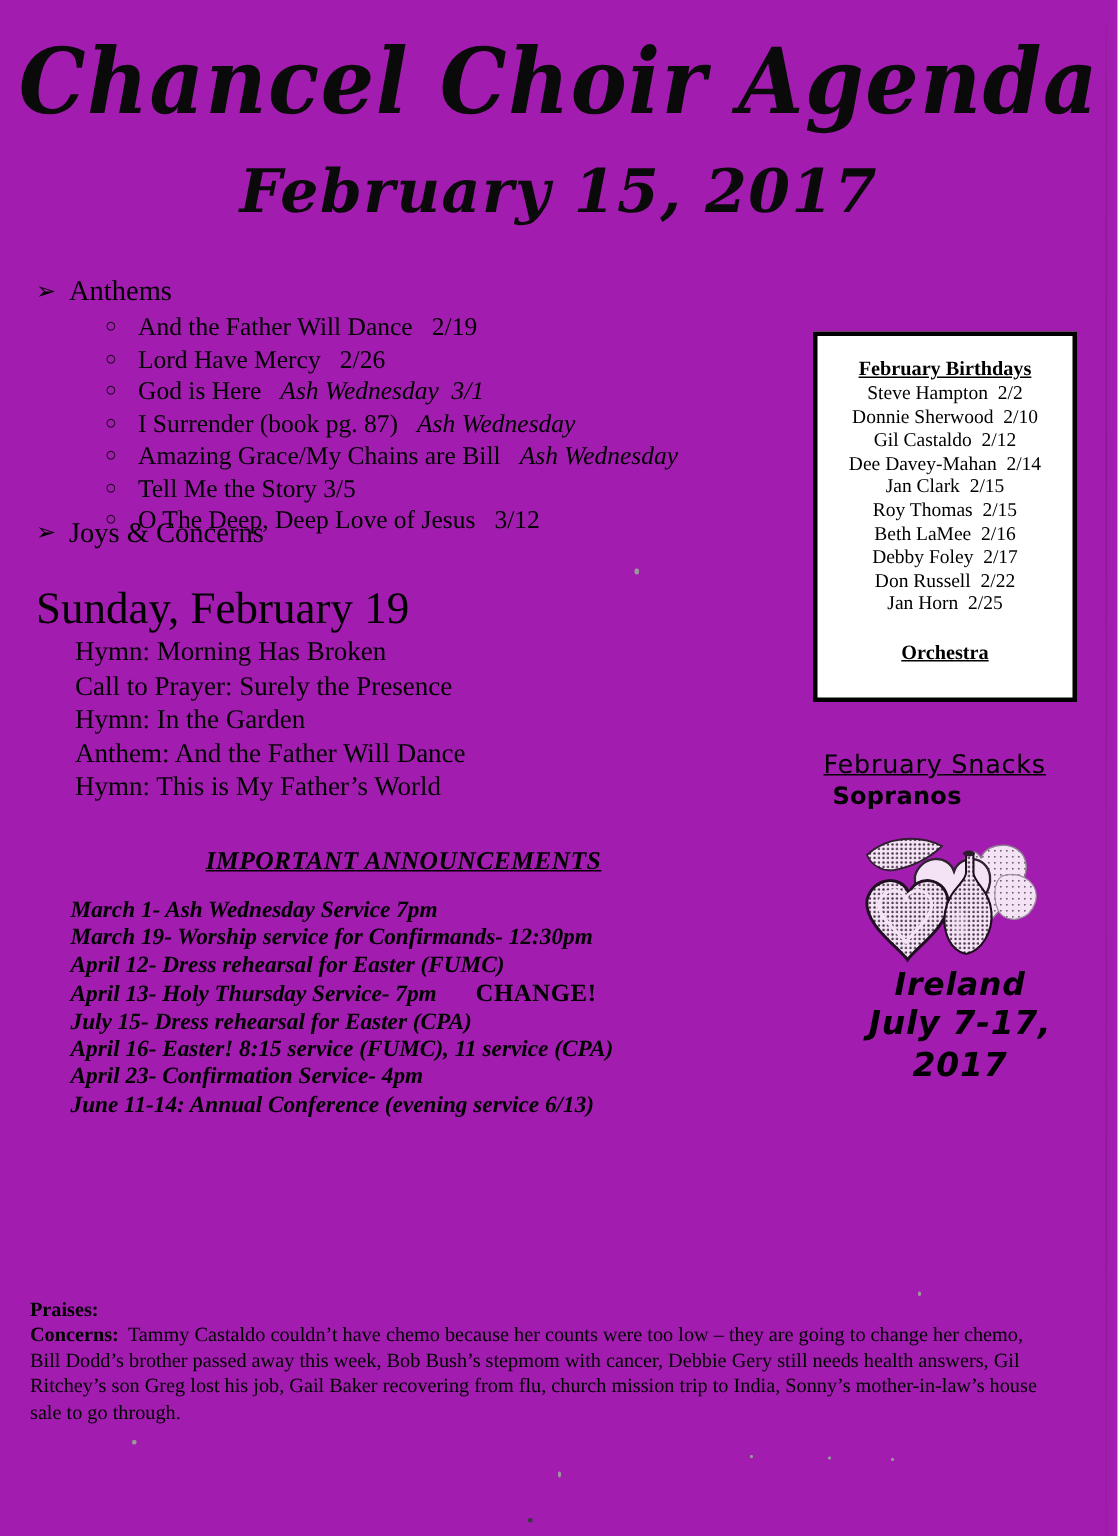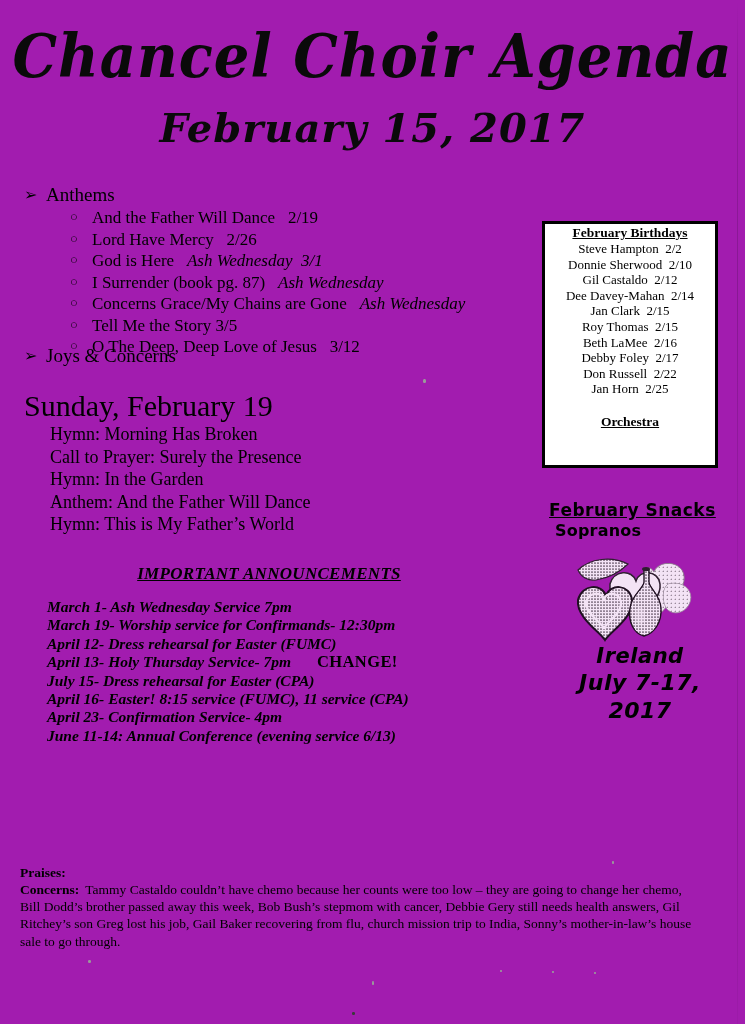--- a/index.html
+++ b/index.html
@@ -170,20 +170,21 @@
   #birthday-box {
     position: absolute;
     left: 542px;
     top: 221px;
     width: 176px;
     height: 247px;
     border: 3px solid #000000;
     background: #ffffff;
     box-sizing: border-box;
     text-align: center;
+    padding-top: 13px;
   }
   #birthday-box .bhead {
     font-size: 13.5px;
     font-weight: bold;
     text-decoration: underline;
     line-height: 17px;
   }
   #birthday-box .brow {
     font-size: 13px;
     line-height: 15.6px;
@@ -199,21 +200,21 @@
   
   #snacks-block {
     position: absolute;
     left: 545px;
     top: 500px;
     width: 185px;
     font-family: "DejaVu Sans", "Liberation Sans", sans-serif;
   }
   #snacks-title {
     font-size: 17px;
-    font-weight: bold;
+    font-weight: normal;
     text-decoration: underline;
     letter-spacing: 0.5px;
     line-height: 21px;
     text-align: left;
     padding-left: 4px;
   }
   #snacks-group {
     font-size: 16px;
     font-weight: bold;
     line-height: 20px;
@@ -311,21 +312,21 @@
       </div>
 
       <div class="lvl2">
         <span class="circ">○</span>
         <span>I Surrender (book pg. 87)</span>
         <span>&nbsp;&nbsp;</span><span class="ital">Ash Wednesday</span>
       </div>
 
       <div class="lvl2">
         <span class="circ">○</span>
-        <span>Concerns Grace/My Chains are Gone</span>
+        <span>Amazing Grace/My Chains are Bill</span>
         <span>&nbsp;&nbsp;</span><span class="ital">Ash Wednesday</span>
       </div>
 
       <div class="lvl2">
         <span class="circ">○</span>
         <span>Tell Me the Story 3/5</span>
       </div>
 
       <div class="lvl2">
         <span class="circ">○</span>

